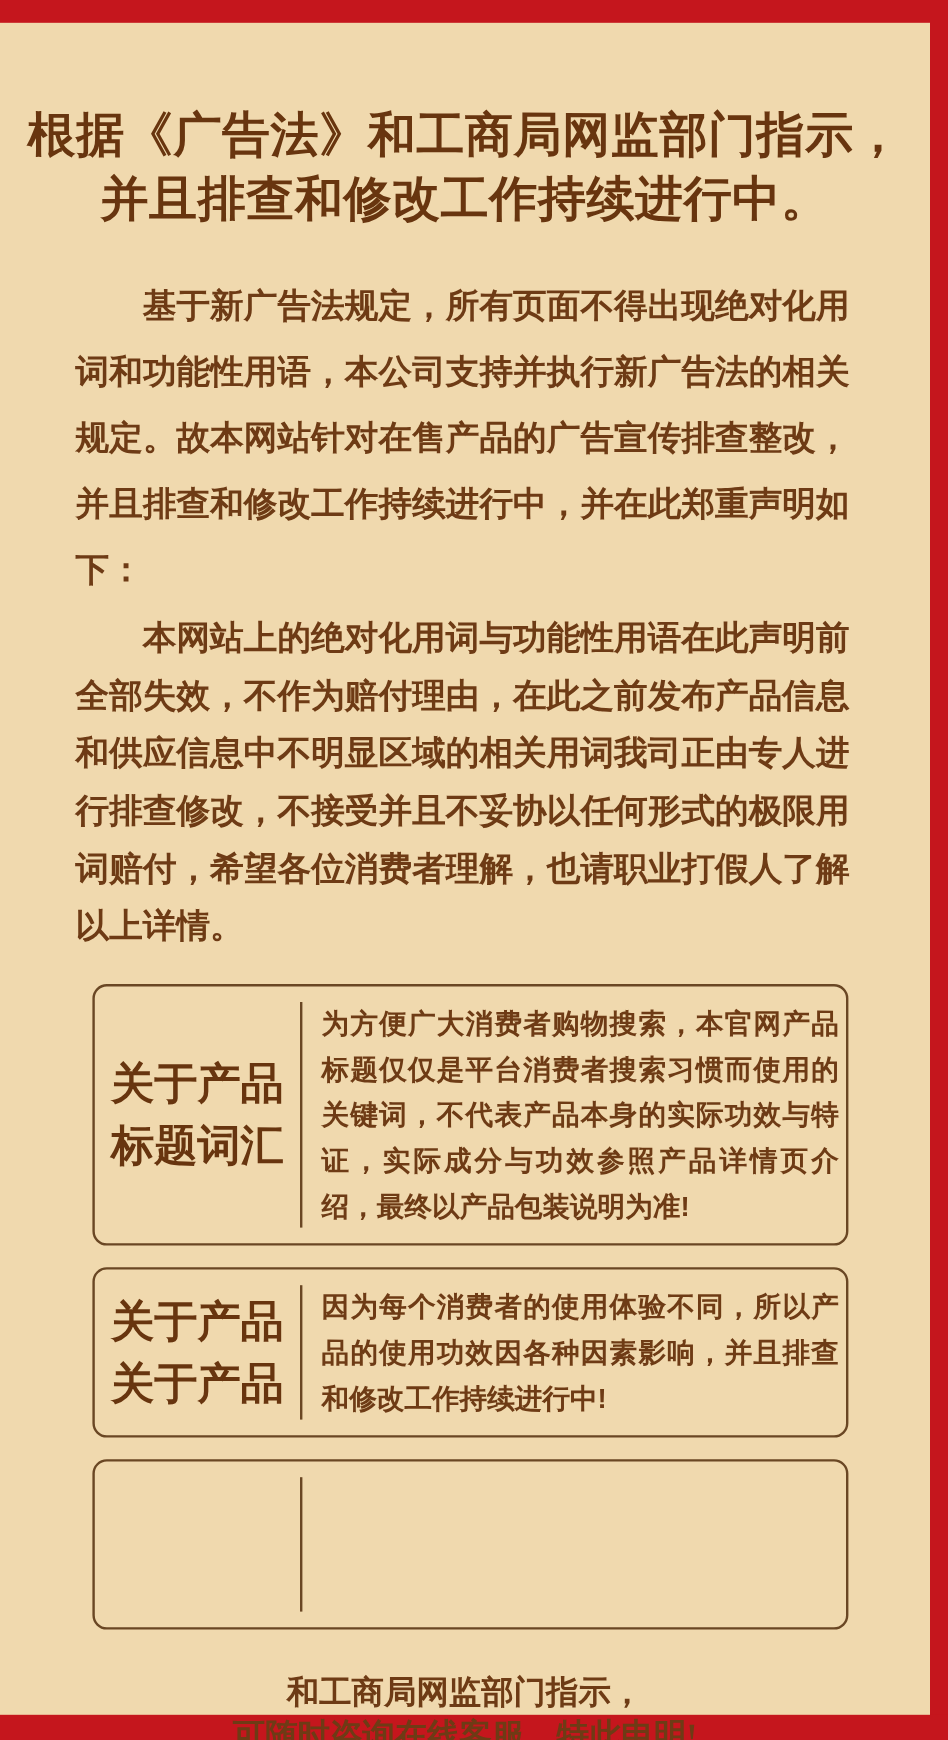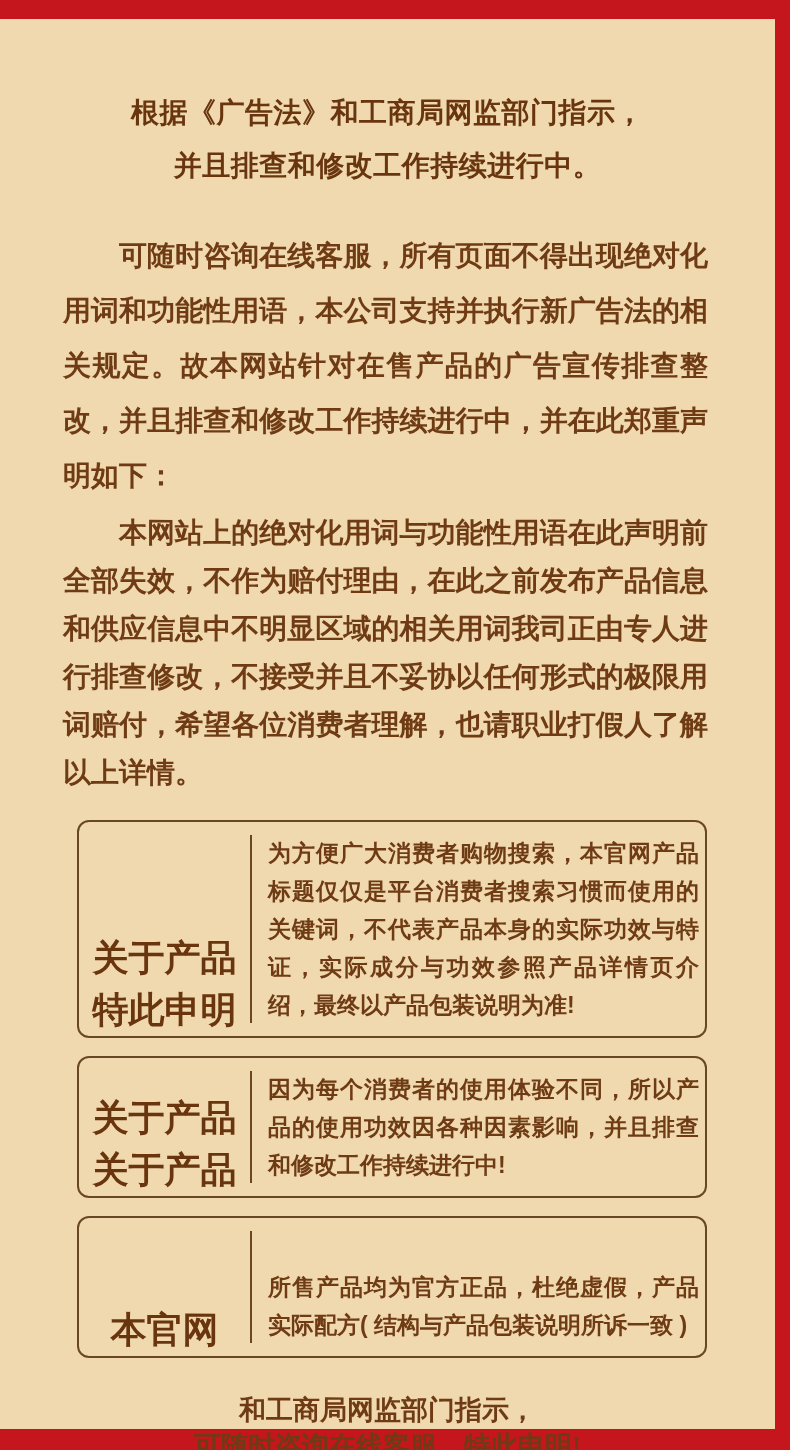--- a/index.html
+++ b/index.html
@@ -20,21 +20,21 @@
     position: absolute;
     left: 0; top: 0;
     width: 775px;
     height: 1429px;
   }
 
   .title {
     margin: 0;
     padding-top: 86px;
     text-align: center;
-    font-size: 28px;
+    font-size: 40px;
     line-height: 53px;
     font-weight: bold;
     color: #68350f;
     letter-spacing: 0.5px;
   }
   .title-line { display: block; }
 
   .para {
     margin: 36px 67px 0 63px;
     text-align: justify;
@@ -64,39 +64,39 @@
     background: transparent;
   }
   .notice-box.box1 { min-height: 196px; }
   .notice-box.box2 { min-height: 140px; }
   .notice-box.box3 { min-height: 142px; }
 
   .box-label {
     width: 171px;
     display: flex;
     flex-direction: column;
-    justify-content: flex-end;
+    justify-content: center;
     align-items: center;
     text-align: center;
     font-size: 36px;
     line-height: 52px;
     font-weight: bold;
     color: #68350f;
     flex-shrink: 0;
   }
   .box-divider {
     width: 0;
     border-left: 2px solid #6a4724;
     margin: 13px 0;
     flex-shrink: 0;
   }
   .box-text {
     flex: 1;
     display: flex;
-    align-items: flex-end;
+    align-items: flex-start;
     padding: 12px 6px 12px 16px;
     font-family: "Liberation Sans", "DejaVu Sans", sans-serif;
     font-weight: bold;
     font-size: 23px;
     line-height: 38px;
     text-align: justify;
     color: #6e3b15;
   }
 
   .footer {
@@ -117,56 +117,52 @@
   <div class="bar bar-right"></div>
   <div class="bar bar-bottom"></div>
 
   <div class="content">
 
     <h1 class="title">
       <span class="title-line">根据《广告法》和工商局网监部门指示，</span>
       <span class="title-line">并且排查和修改工作持续进行中。</span>
     </h1>
 
-    <p class="para para1">可随时咨询在线客服，所有页面不得出现绝对化用词和功能性用语，本公司支持并执行新广告法的相关规定。故本网站针对在售产品的广告宣传排查整改，并且排查和修改工作持续进行中，并在此郑重声明如下：</p>
+    <p class="para para1">基于新广告法规定，所有页面不得出现绝对化用词和功能性用语，本公司支持并执行新广告法的相关规定。故本网站针对在售产品的广告宣传排查整改，并且排查和修改工作持续进行中，并在此郑重声明如下：</p>
 
     <p class="para para2">本网站上的绝对化用词与功能性用语在此声明前全部失效，不作为赔付理由，在此之前发布产品信息和供应信息中不明显区域的相关用词我司正由专人进行排查修改，不接受并且不妥协以任何形式的极限用词赔付，希望各位消费者理解，也请职业打假人了解以上详情。</p>
 
     <div class="boxes">
 
       <div class="notice-box box1">
         <div class="box-label">
           <span>关于产品</span>
-          <span>特此申明</span>
+          <span>标题词汇</span>
         </div>
         <div class="box-divider"></div>
         <div class="box-text">
           <span>为方便广大消费者购物搜索，本官网产品标题仅仅是平台消费者搜索习惯而使用的关键词，不代表产品本身的实际功效与特证，实际成分与功效参照产品详情页介绍，最终以产品包装说明为准!</span>
         </div>
       </div>
 
       <div class="notice-box box2">
         <div class="box-label">
           <span>关于产品</span>
           <span>关于产品</span>
         </div>
         <div class="box-divider"></div>
         <div class="box-text">
           <span>因为每个消费者的使用体验不同，所以产品的使用功效因各种因素影响，并且排查和修改工作持续进行中!</span>
         </div>
       </div>
 
       <div class="notice-box box3">
         <div class="box-label">
-          <span>本官网</span>
         </div>
         <div class="box-divider"></div>
-        <div class="box-text">
-          <span>所售产品均为官方正品，杜绝虚假，产品实际配方( 结构与产品包装说明所诉一致 )</span>
-        </div>
       </div>
 
     </div>
 
     <div class="footer">
       <span class="footer-line">和工商局网监部门指示，</span>
       <span class="footer-line">可随时咨询在线客服，特此申明!</span>
     </div>
 
   </div>

